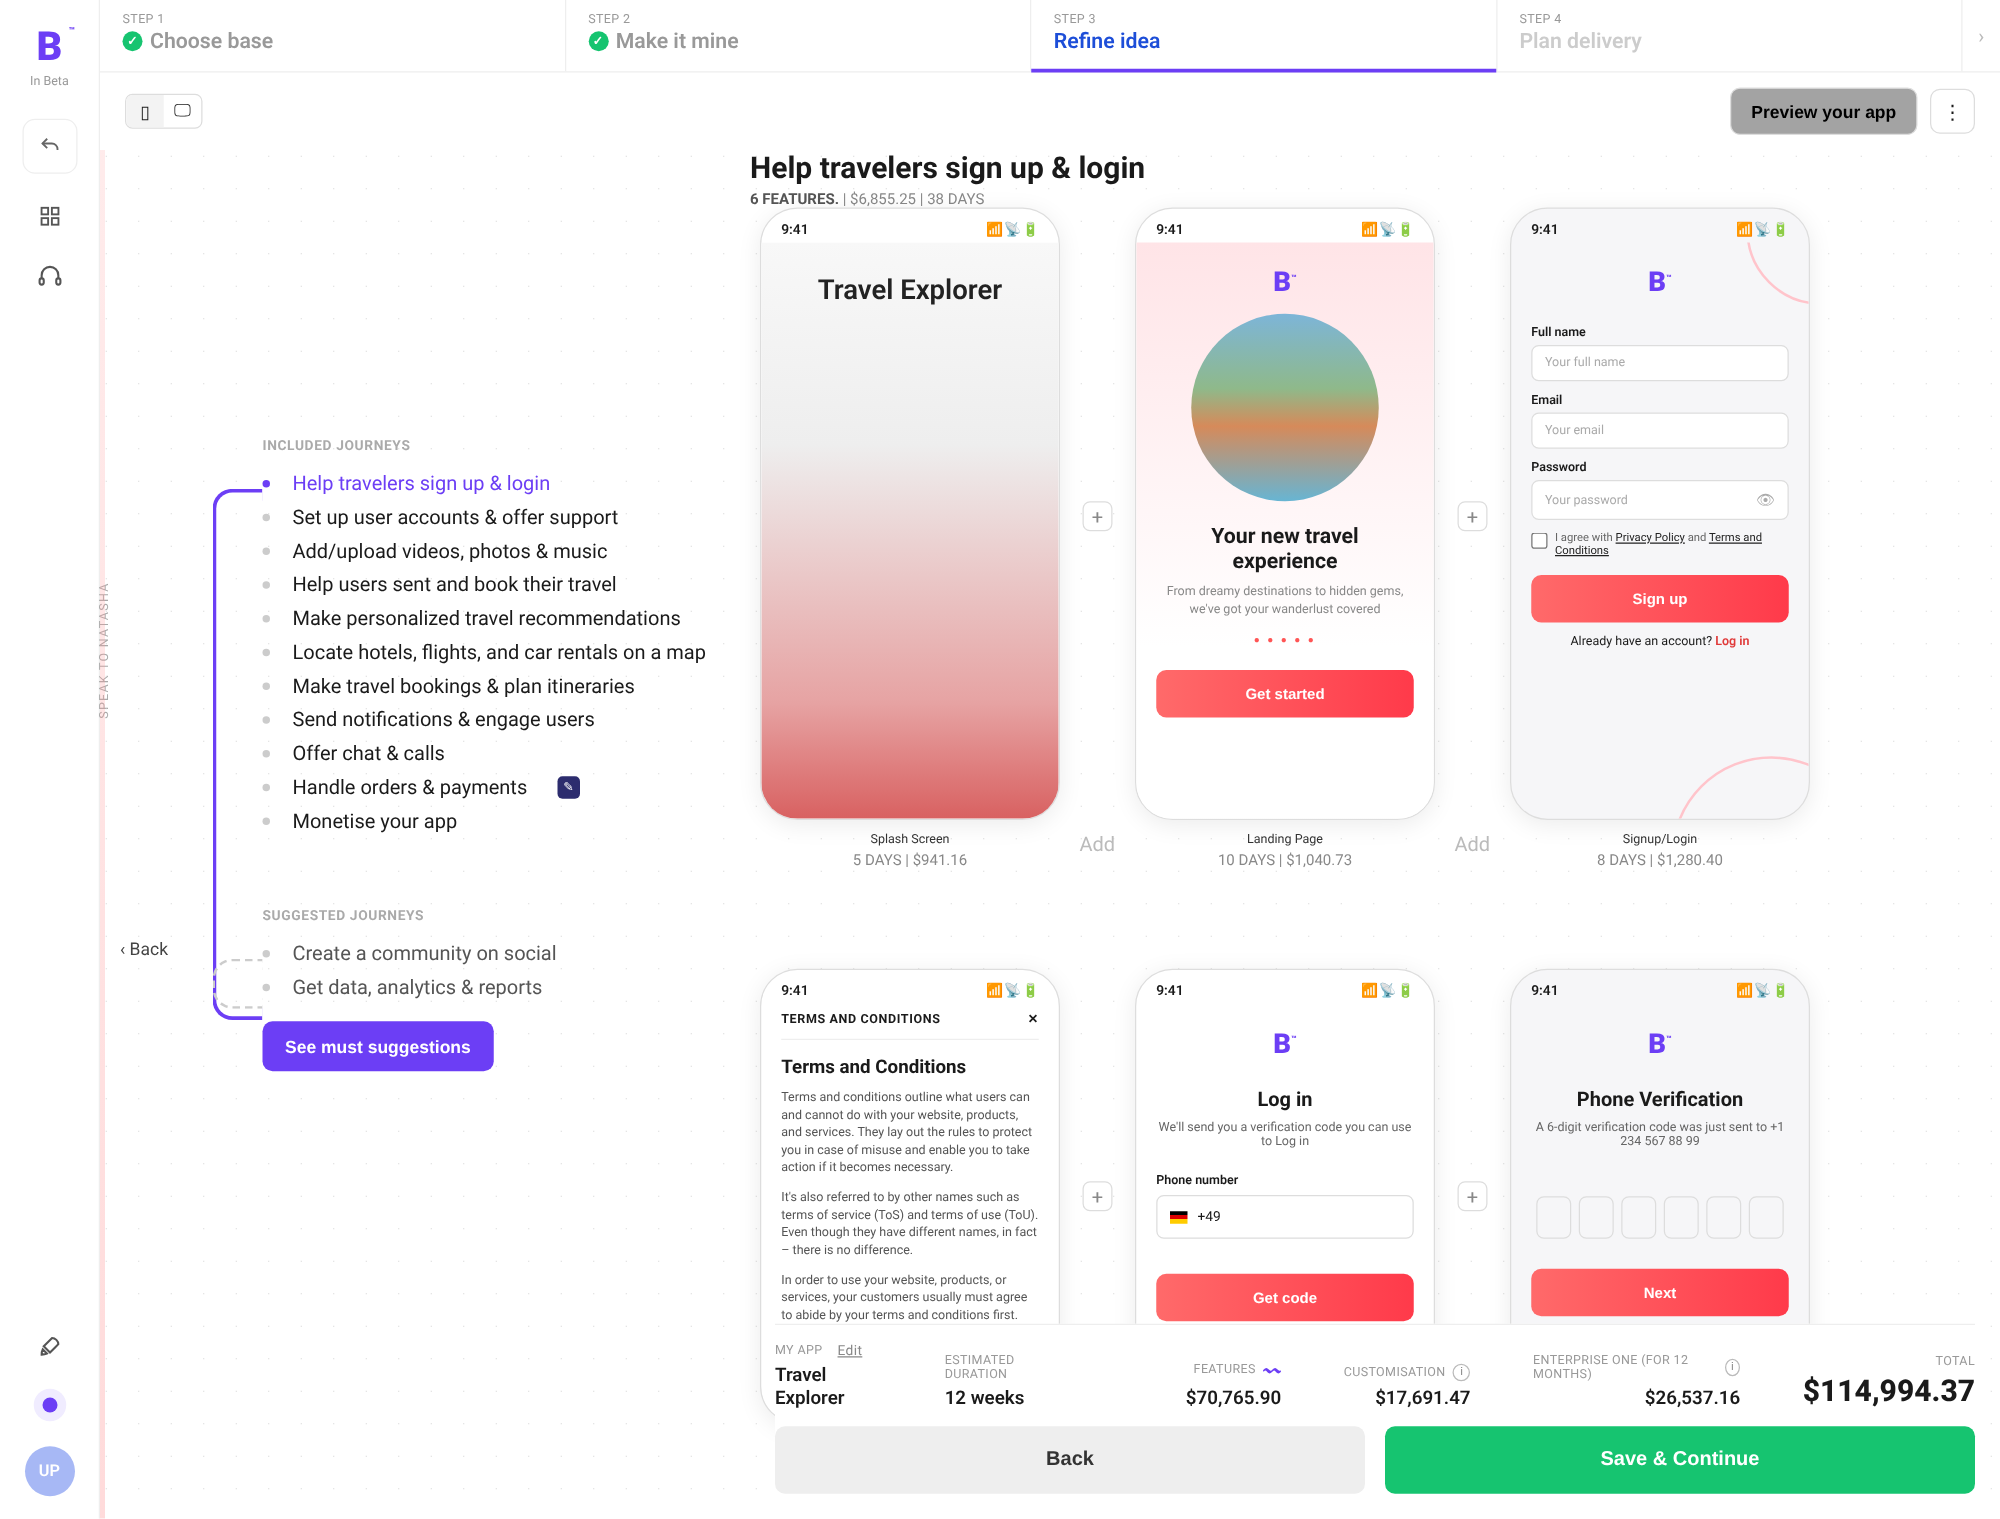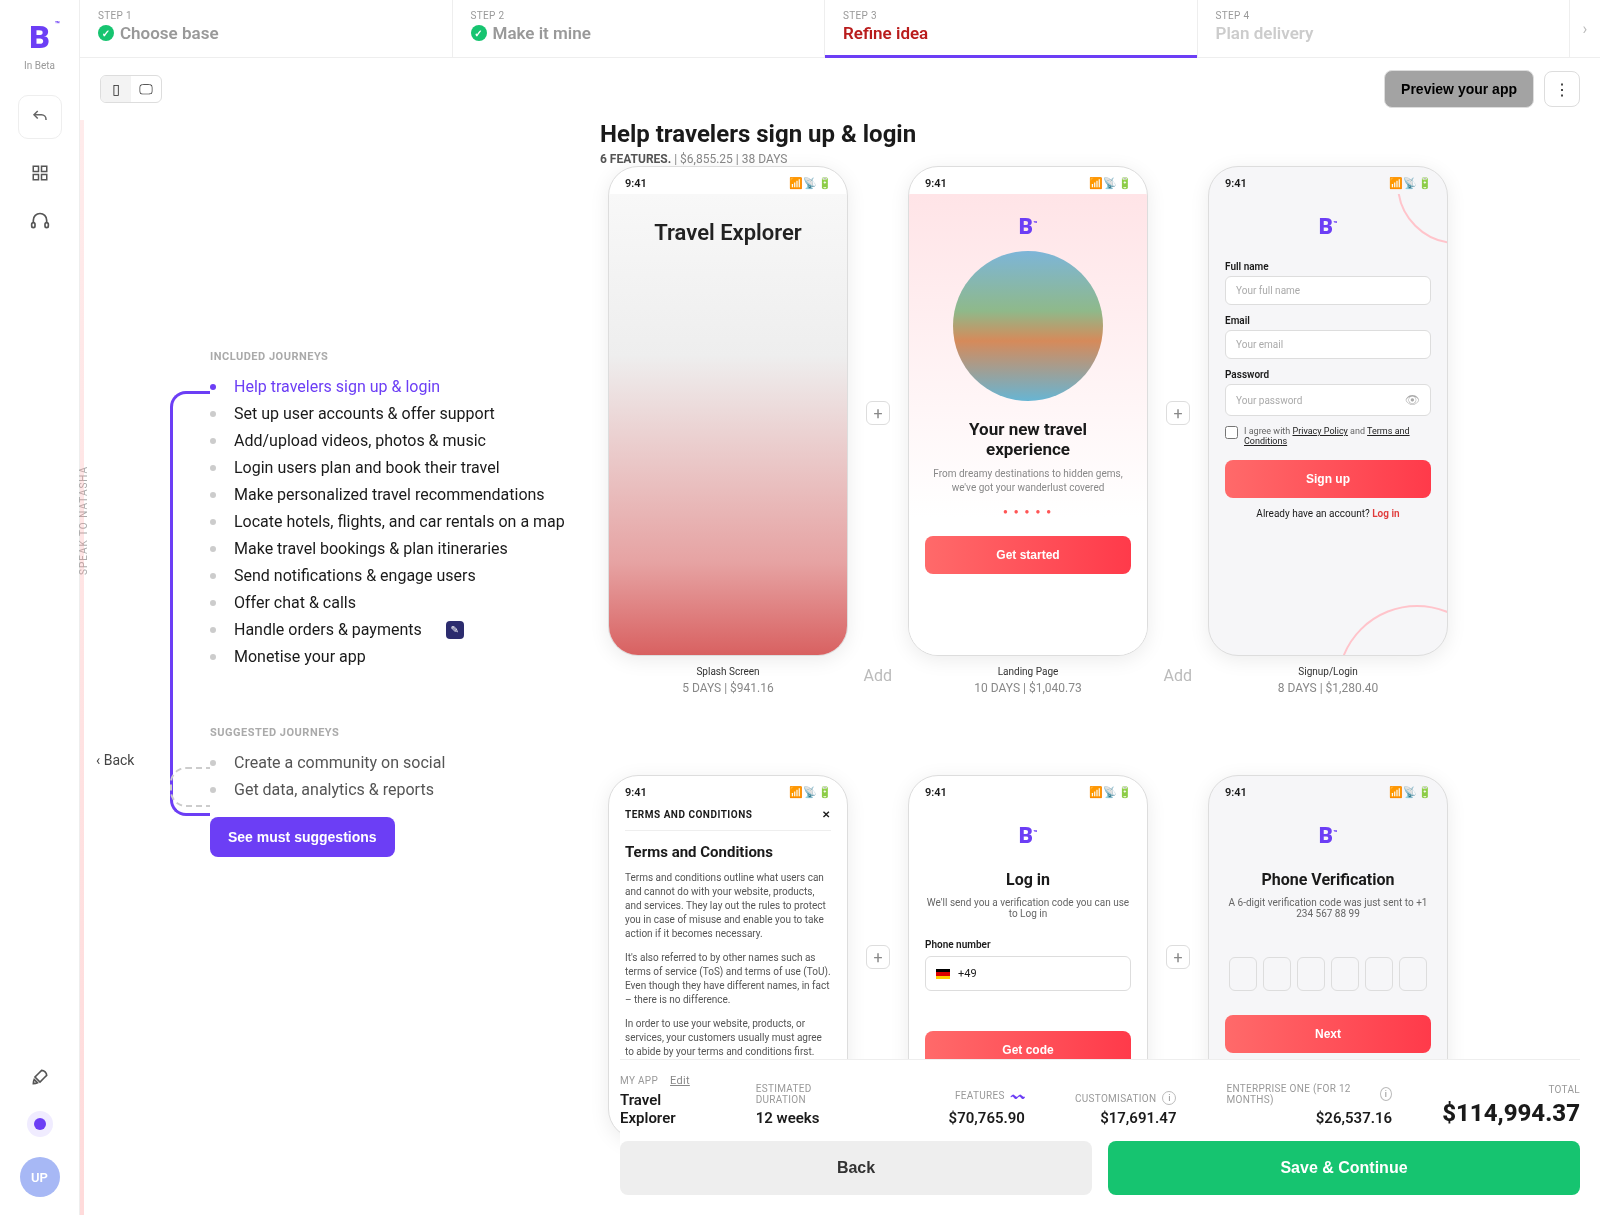--- a/index.html
+++ b/index.html
@@ -16,21 +16,21 @@
 .sidebar-dot-inner { width: 12px; height: 12px; border-radius: 50%; background: #6c3ef5; }
 .avatar { width: 40px; height: 40px; border-radius: 50%; background: #a7b8f5; color: #fff; display: flex; align-items: center; justify-content: center; font-size: 13px; font-weight: 600; }
 .vertical-label { position: absolute; left: 78px; top: 575px; transform: rotate(-90deg); transform-origin: left top; font-size: 10px; letter-spacing: 1px; color: #aaa; white-space: nowrap; }
 
 .main { flex: 1; display: flex; flex-direction: column; position: relative; }
 .stepper { display: flex; border-bottom: 1px solid #eee; height: 58px; align-items: stretch; }
 .step { flex: 1; padding: 10px 18px; border-right: 1px solid #eee; position: relative; cursor: pointer; }
 .step:last-child { border-right: none; }
 .step-label { font-size: 10px; color: #999; letter-spacing: 0.3px; }
 .step-title { font-size: 17px; color: #999; font-weight: 600; display: flex; align-items: center; gap: 6px; margin-top: 2px; }
-.step.active .step-title { color: #b91c1c; }
+.step.active .step-title { color: #1d4ed8; }
 .step.inactive .step-title { color: #ccc; }
 .step.active::after { content: ""; position: absolute; left: 0; right: 0; bottom: -1px; height: 3px; background: #6c3ef5; }
 .check-icon { width: 16px; height: 16px; border-radius: 50%; background: #16c470; color: #fff; display: inline-flex; align-items: center; justify-content: center; font-size: 10px; }
 .step-chevron { width: 30px; display: flex; align-items: center; justify-content: center; color: #bbb; cursor: pointer; }
 
 .toolbar { display: flex; align-items: center; padding: 12px 20px; gap: 10px; }
 .device-toggle { display: flex; border: 1px solid #ddd; border-radius: 6px; overflow: hidden; }
 .device-toggle span { width: 30px; height: 26px; display: flex; align-items: center; justify-content: center; font-size: 14px; cursor: pointer; }
 .device-toggle span.active { background: #f3f3f3; }
 .toolbar-spacer { flex: 1; }
@@ -102,21 +102,21 @@
 
 .terms-body { padding: 0 16px 16px; font-size: 10px; }
 .terms-bar { display: flex; justify-content: space-between; align-items: center; font-size: 10px; font-weight: 700; letter-spacing: 0.5px; padding: 6px 0 10px; border-bottom: 1px solid #eee; margin-bottom: 12px; }
 .terms-title { font-size: 15px; font-weight: 700; margin-bottom: 10px; }
 .terms-p { color: #555; line-height: 1.4; margin-bottom: 10px; }
 
 .login-body { padding: 16px; text-align: center; }
 .login-title { font-size: 16px; font-weight: 700; margin: 10px 0 8px; }
 .login-sub { font-size: 10px; color: #666; margin-bottom: 20px; }
 .phone-label { font-size: 10px; font-weight: 600; text-align: left; margin-bottom: 6px; }
-.phone-input { border: 1px solid #ddd; border-radius: 6px; padding: 10px; display: flex; align-items: center; gap: 8px; font-size: 11px; margin-bottom: 40px; }
+.phone-input { border: 1px solid #ddd; border-radius: 6px; padding: 10px; display: flex; align-items: center; gap: 8px; font-size: 11px; margin-bottom: 28px; }
 .flag { width: 14px; height: 10px; background: linear-gradient(180deg, #000 33%, #d00 33% 66%, #fc0 66%); }
 .no-account { font-size: 10px; margin-top: 14px; }
 .no-account a { color: #e03a3a; font-weight: 600; }
 
 .verify-body { padding: 16px; text-align: center; }
 .otp-row { display: flex; gap: 6px; margin: 18px 0 24px; justify-content: center; }
 .otp-box { width: 28px; height: 34px; border: 1px solid #ddd; border-radius: 6px; }
 
 .footer { position: absolute; left: 540px; right: 20px; bottom: 0; background: #fff; padding: 14px 0 20px; border-top: 1px solid #eee; }
 .footer-row1 { display: flex; gap: 50px; align-items: flex-end; margin-bottom: 14px; }
@@ -235,21 +235,21 @@
           <div class="journey-item">
               <span class="journey-dot"></span>
               <span>Set up user accounts &amp; offer support</span>
             </div>
           <div class="journey-item">
               <span class="journey-dot"></span>
               <span>Add/upload videos, photos &amp; music</span>
             </div>
           <div class="journey-item">
               <span class="journey-dot"></span>
-              <span>Login users plan and book their travel</span>
+              <span>Help users sent and book their travel</span>
             </div>
           <div class="journey-item">
               <span class="journey-dot"></span>
               <span>Make personalized travel recommendations</span>
             </div>
           <div class="journey-item">
               <span class="journey-dot"></span>
               <span>Locate hotels, flights, and car rentals on a map</span>
             </div>
           <div class="journey-item">

